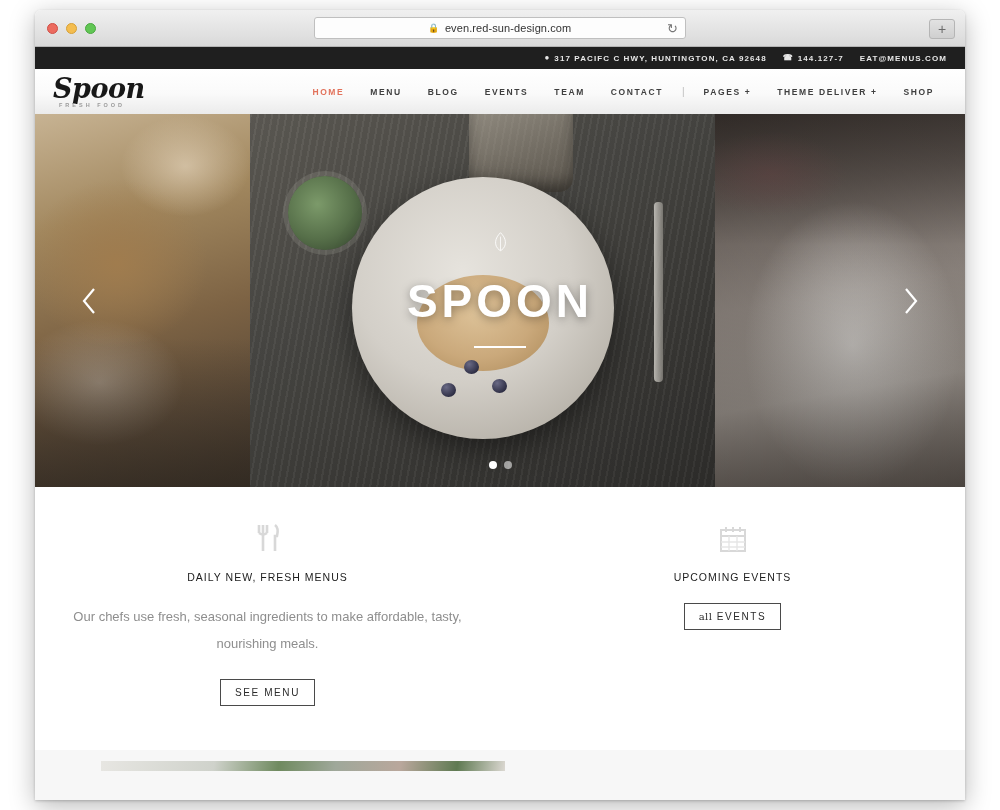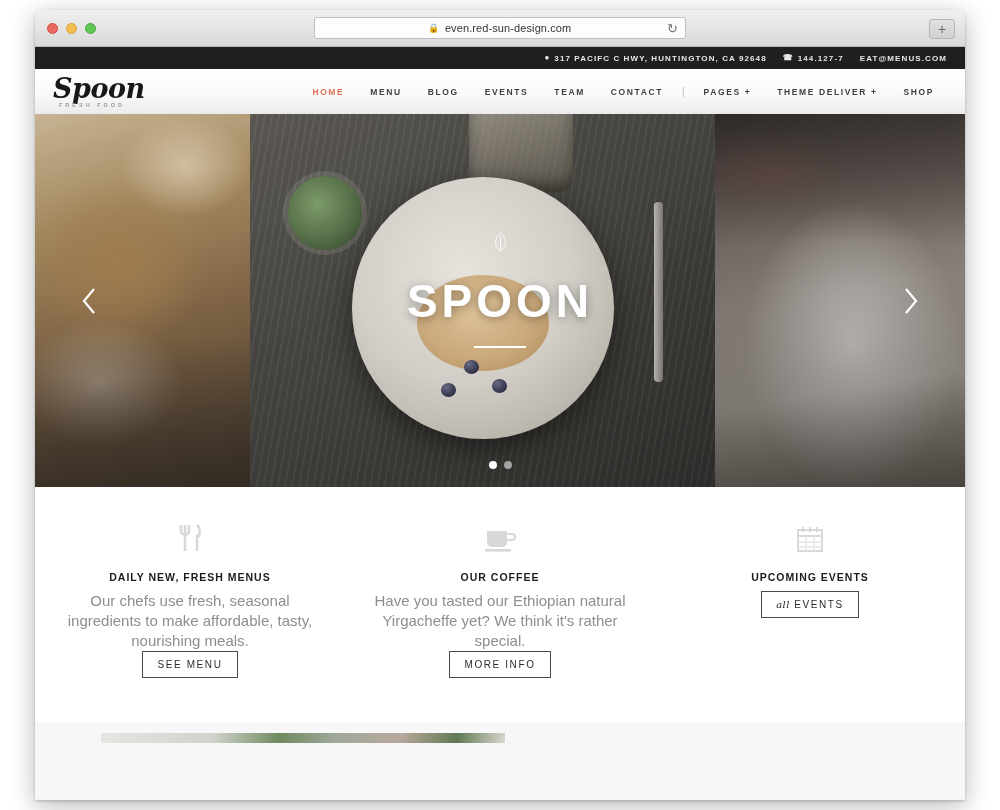--- a/index.html
+++ b/index.html
@@ -339,42 +339,42 @@
   }
   .feature-icon {
     height: 34px;
     margin-bottom: 18px;
     display: flex;
     align-items: flex-end;
     justify-content: center;
   }
   .feature-title {
     font-size: 10.5px;
-    font-weight: bold;
+    font-weight: normal;
     letter-spacing: 1px;
     color: #1c1c1c;
-    margin-bottom: 8px;
+    margin-bottom: 20px;
   }
   .feature-text {
-    font-size: 15px;
-    line-height: 20px;
+    font-size: 13px;
+    line-height: 27px;
     color: #8e8e8e;
+    margin-bottom: 22px;
   }
   .feature-button {
     display: inline-block;
     border: 1px solid #4a4a4a;
     padding: 7px 14px;
     font-size: 10px;
     letter-spacing: 1.6px;
     color: #2b2b2b;
     background: #ffffff;
   }
   .feature-button .ital {
     font-family: "DejaVu Serif", serif;
-    font-style: italic;
     letter-spacing: 0.4px;
   }
 
   
   #next-section {
     background: #f7f7f7;
     height: 100px;
     padding-top: 11px;
   }
   #next-strip {
@@ -485,32 +485,20 @@
           <path d="M4 10 Q8 13 12 10" stroke="#d8d8d8" stroke-width="2.6" fill="none"></path>
           <path d="M20 2 Q24 5 22 13 L20 13 L20 28" stroke="#d8d8d8" stroke-width="2.6" fill="none"></path>
         </svg>
       </div>
       <div class="feature-title">DAILY NEW, FRESH MENUS</div>
       <div class="feature-text">Our chefs use fresh, seasonal ingredients to make affordable, tasty, nourishing meals.</div>
       <span class="feature-button">SEE MENU</span>
     </div>
 
 
-    <div class="feature-col">
-      <div class="feature-icon">
-        <svg width="34" height="26" viewBox="0 0 34 26">
-          <path d="M4 4 L24 4 L24 15 Q24 20 18 20 L10 20 Q4 20 4 15 Z" fill="#d8d8d8"></path>
-          <path d="M24 7 L29 7 Q32 7 32 10 Q32 13 29 13 L24 13" fill="none" stroke="#d8d8d8" stroke-width="2.2"></path>
-          <rect x="2" y="22" width="26" height="2.6" fill="#d8d8d8"></rect>
-        </svg>
-      </div>
-      <div class="feature-title">OUR COFFEE</div>
-      <div class="feature-text">Have you tasted our Ethiopian natural Yirgacheffe yet? We think it's rather special.</div>
-      <span class="feature-button">MORE INFO</span>
-    </div>
 
     <div class="feature-col">
       <div class="feature-icon">
         <svg width="28" height="28" viewBox="0 0 28 28">
           <rect x="2" y="5" width="24" height="21" fill="none" stroke="#d8d8d8" stroke-width="2"></rect>
           <path d="M2 11 L26 11" stroke="#d8d8d8" stroke-width="2"></path>
           <path d="M7 2 L7 7 M14 2 L14 7 M21 2 L21 7" stroke="#d8d8d8" stroke-width="2"></path>
           <path d="M10 11 L10 26 M18 11 L18 26 M2 17 L26 17 M2 22 L26 22" stroke="#e6e6e6" stroke-width="1.4"></path>
         </svg>
       </div>

